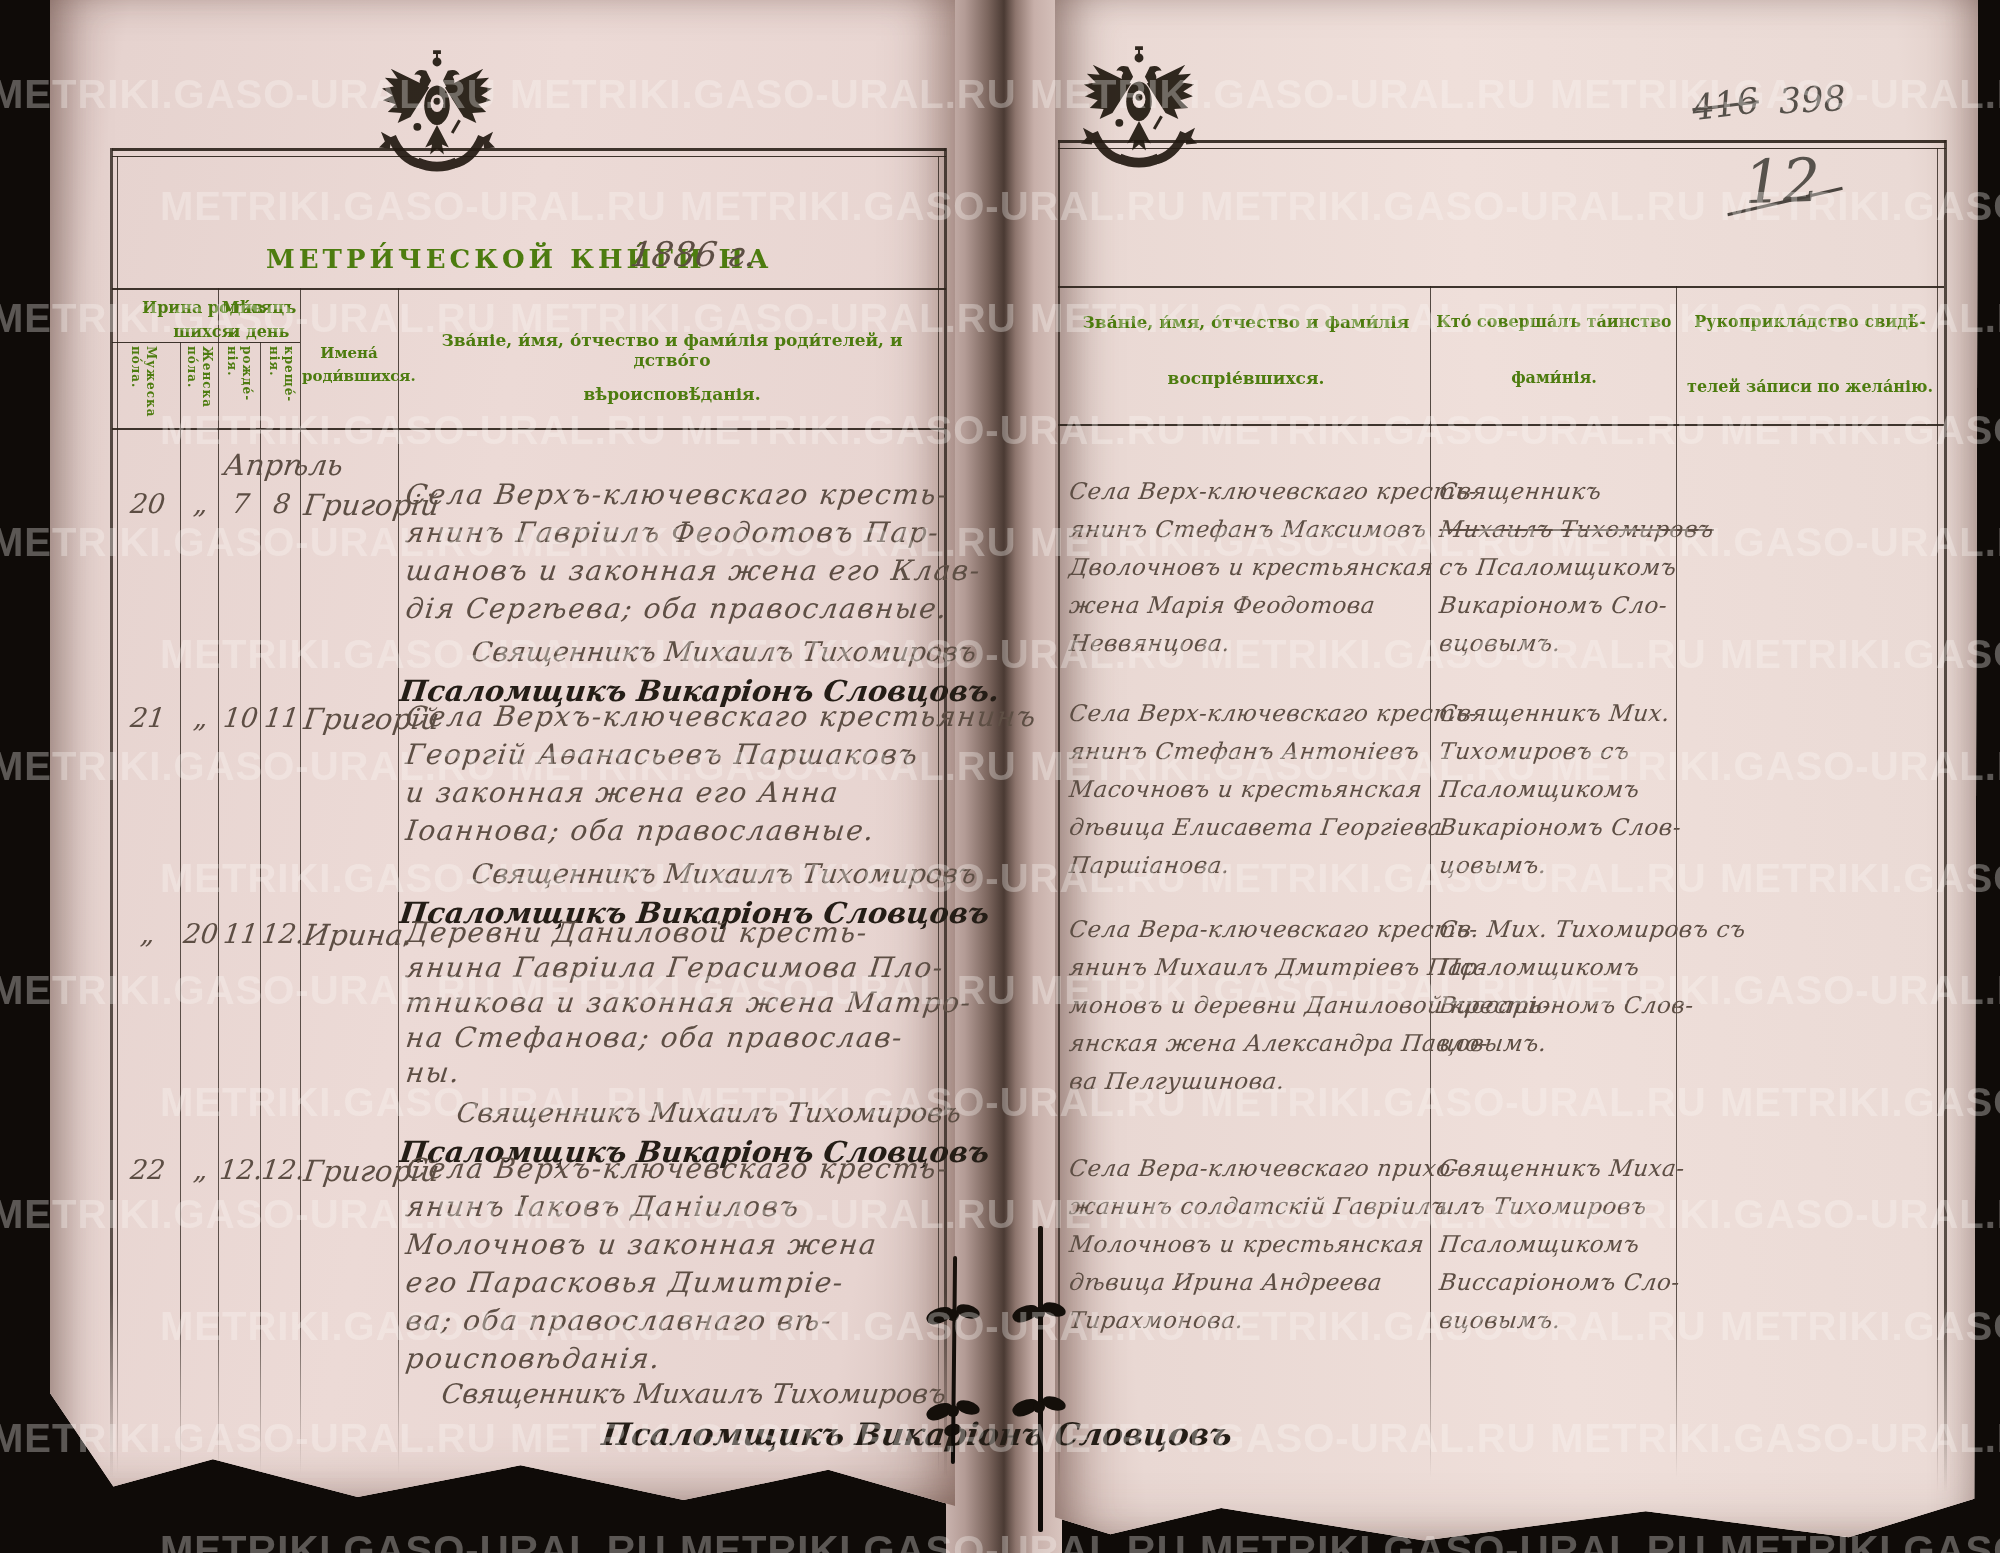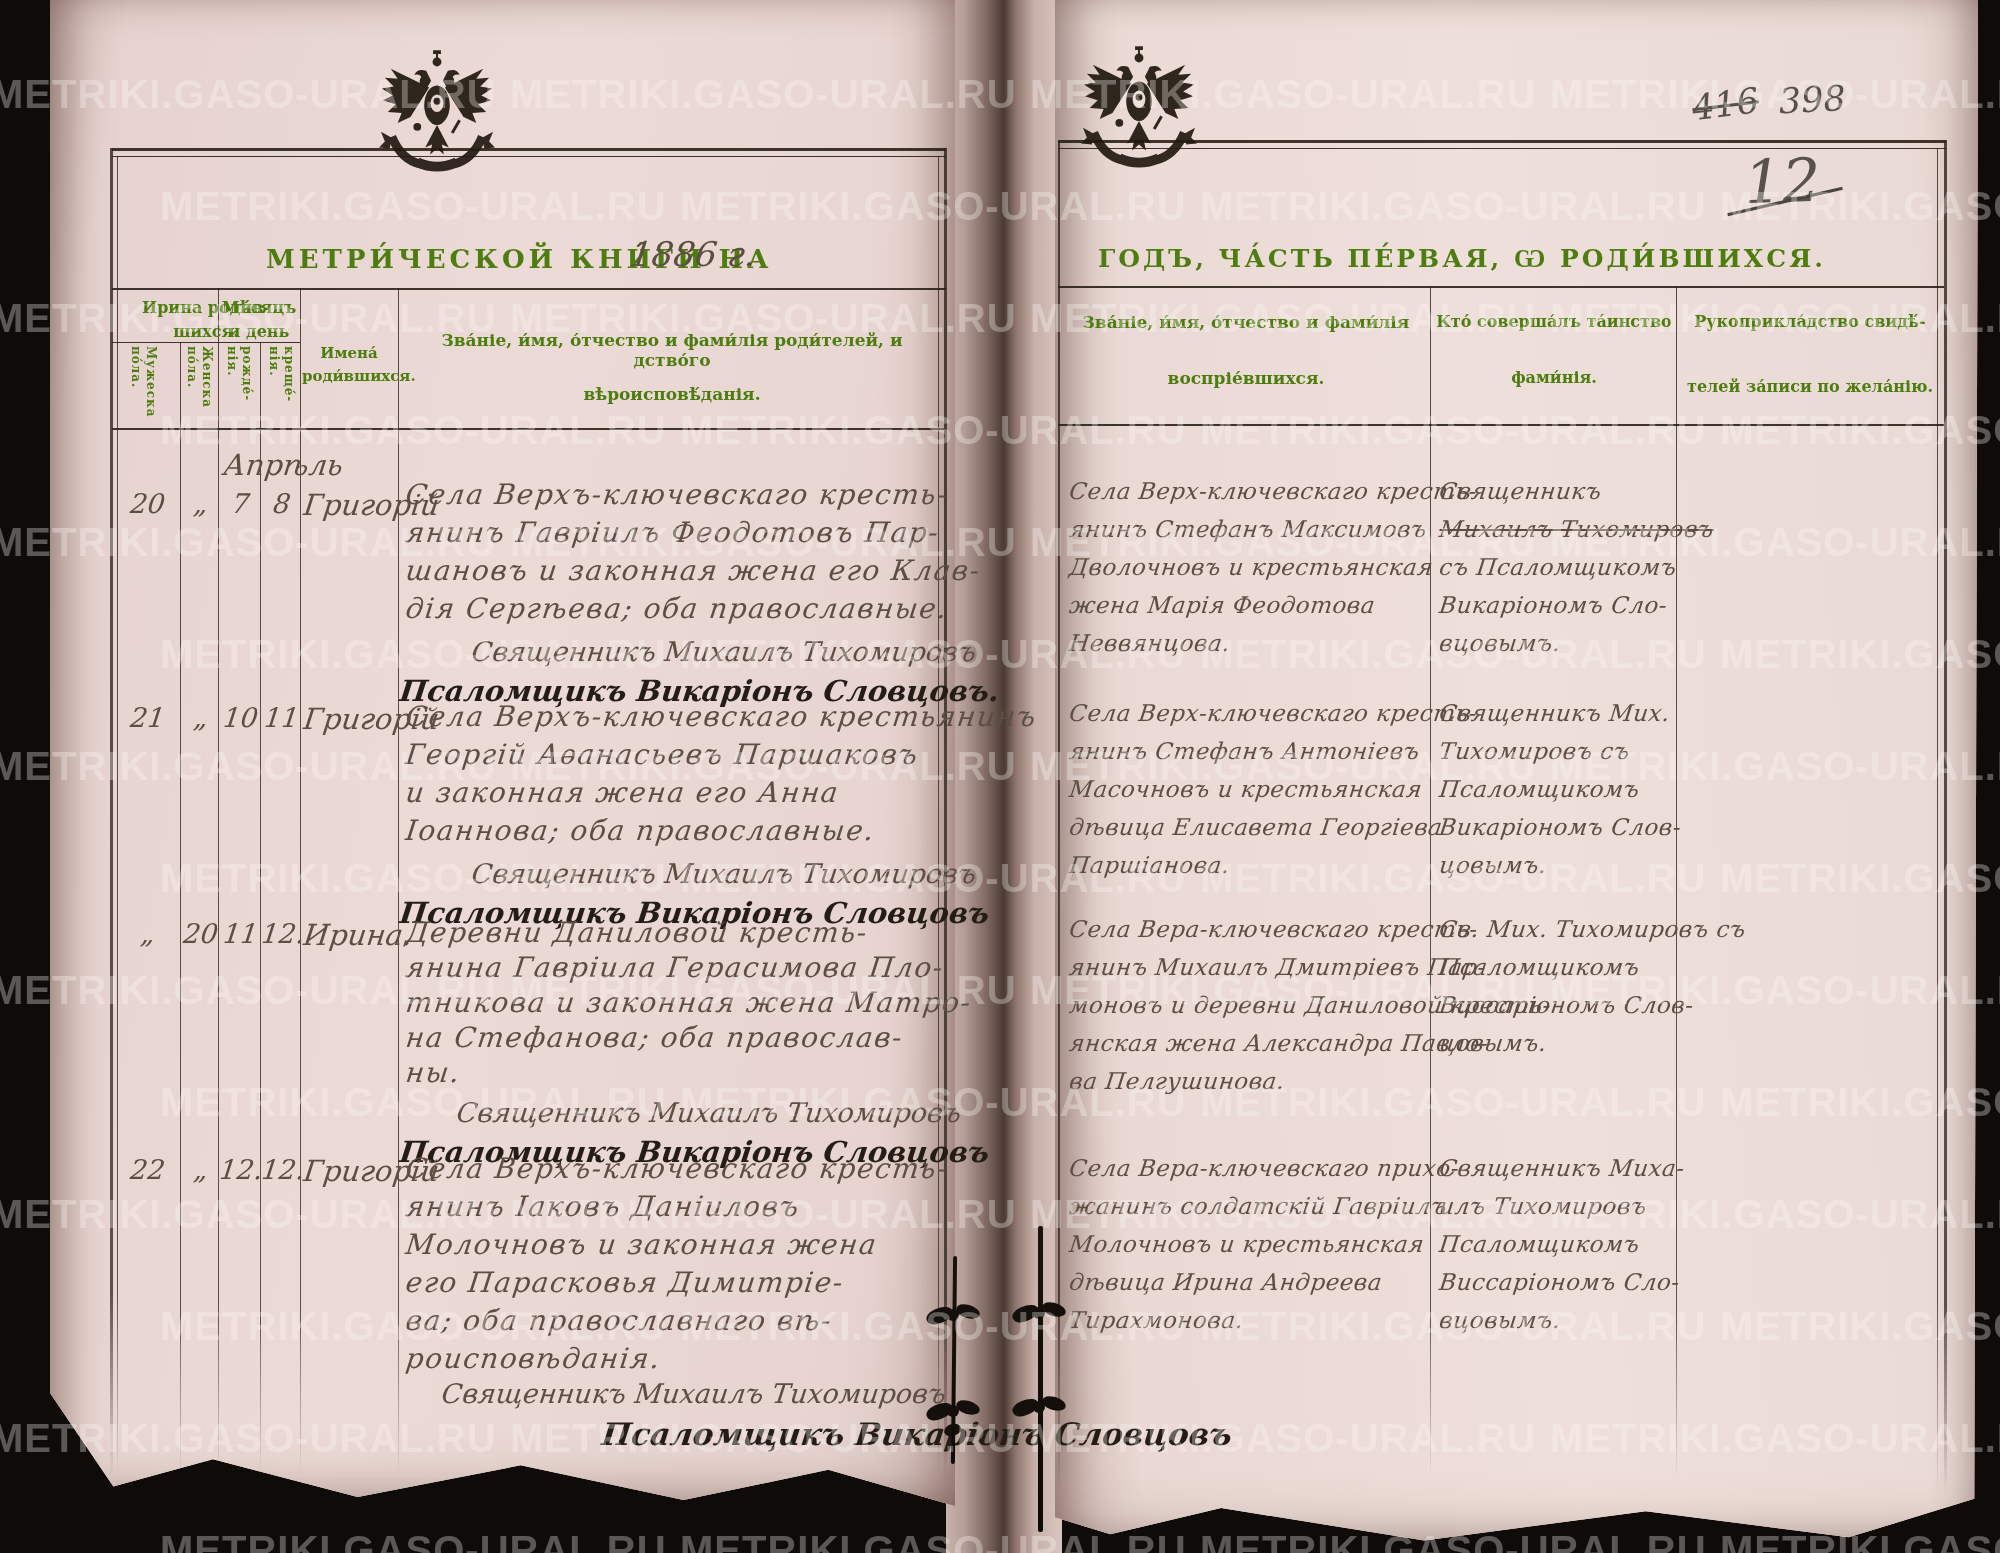--- a/index.html
+++ b/index.html
@@ -139,21 +139,20 @@
       <path d="M40 120 q20 9 40 0" stroke-width="10"></path>
     </g>
     <g fill="#231a12">
       <path d="M14 95 l-11 -6 4 10 -6 6 11 1 z"></path>
         <path d="M106 95 l11 -6 -4 10 6 6 -11 1 z"></path>
     </g>
   </svg>
 
   <div class="printed title-left">МЕТРИ́ЧЕСКОЙ КНИ́ГИ НА</div>
   <div class="hw year" style="font-size:34px">1886 г.</div>
-  <div class="printed title-right">ГОДЪ, ЧА́СТЬ ПЕ́РВАЯ, Ѡ РОДИ́ВШИХСЯ.</div>
 
   <div class="pencil folio">
     <span class="struckp">416</span><span>398</span>
   </div>
   <div class="pencil pageno">12</div>
   <div class="strike12"></div>
 
   <div class="printed pcenter grp1a">Ирина роди́в-</div>
   <div class="printed pcenter grp1b">шихся.</div>
   <div class="printed pcenter grp2a">Мѣ́сяцъ</div>

